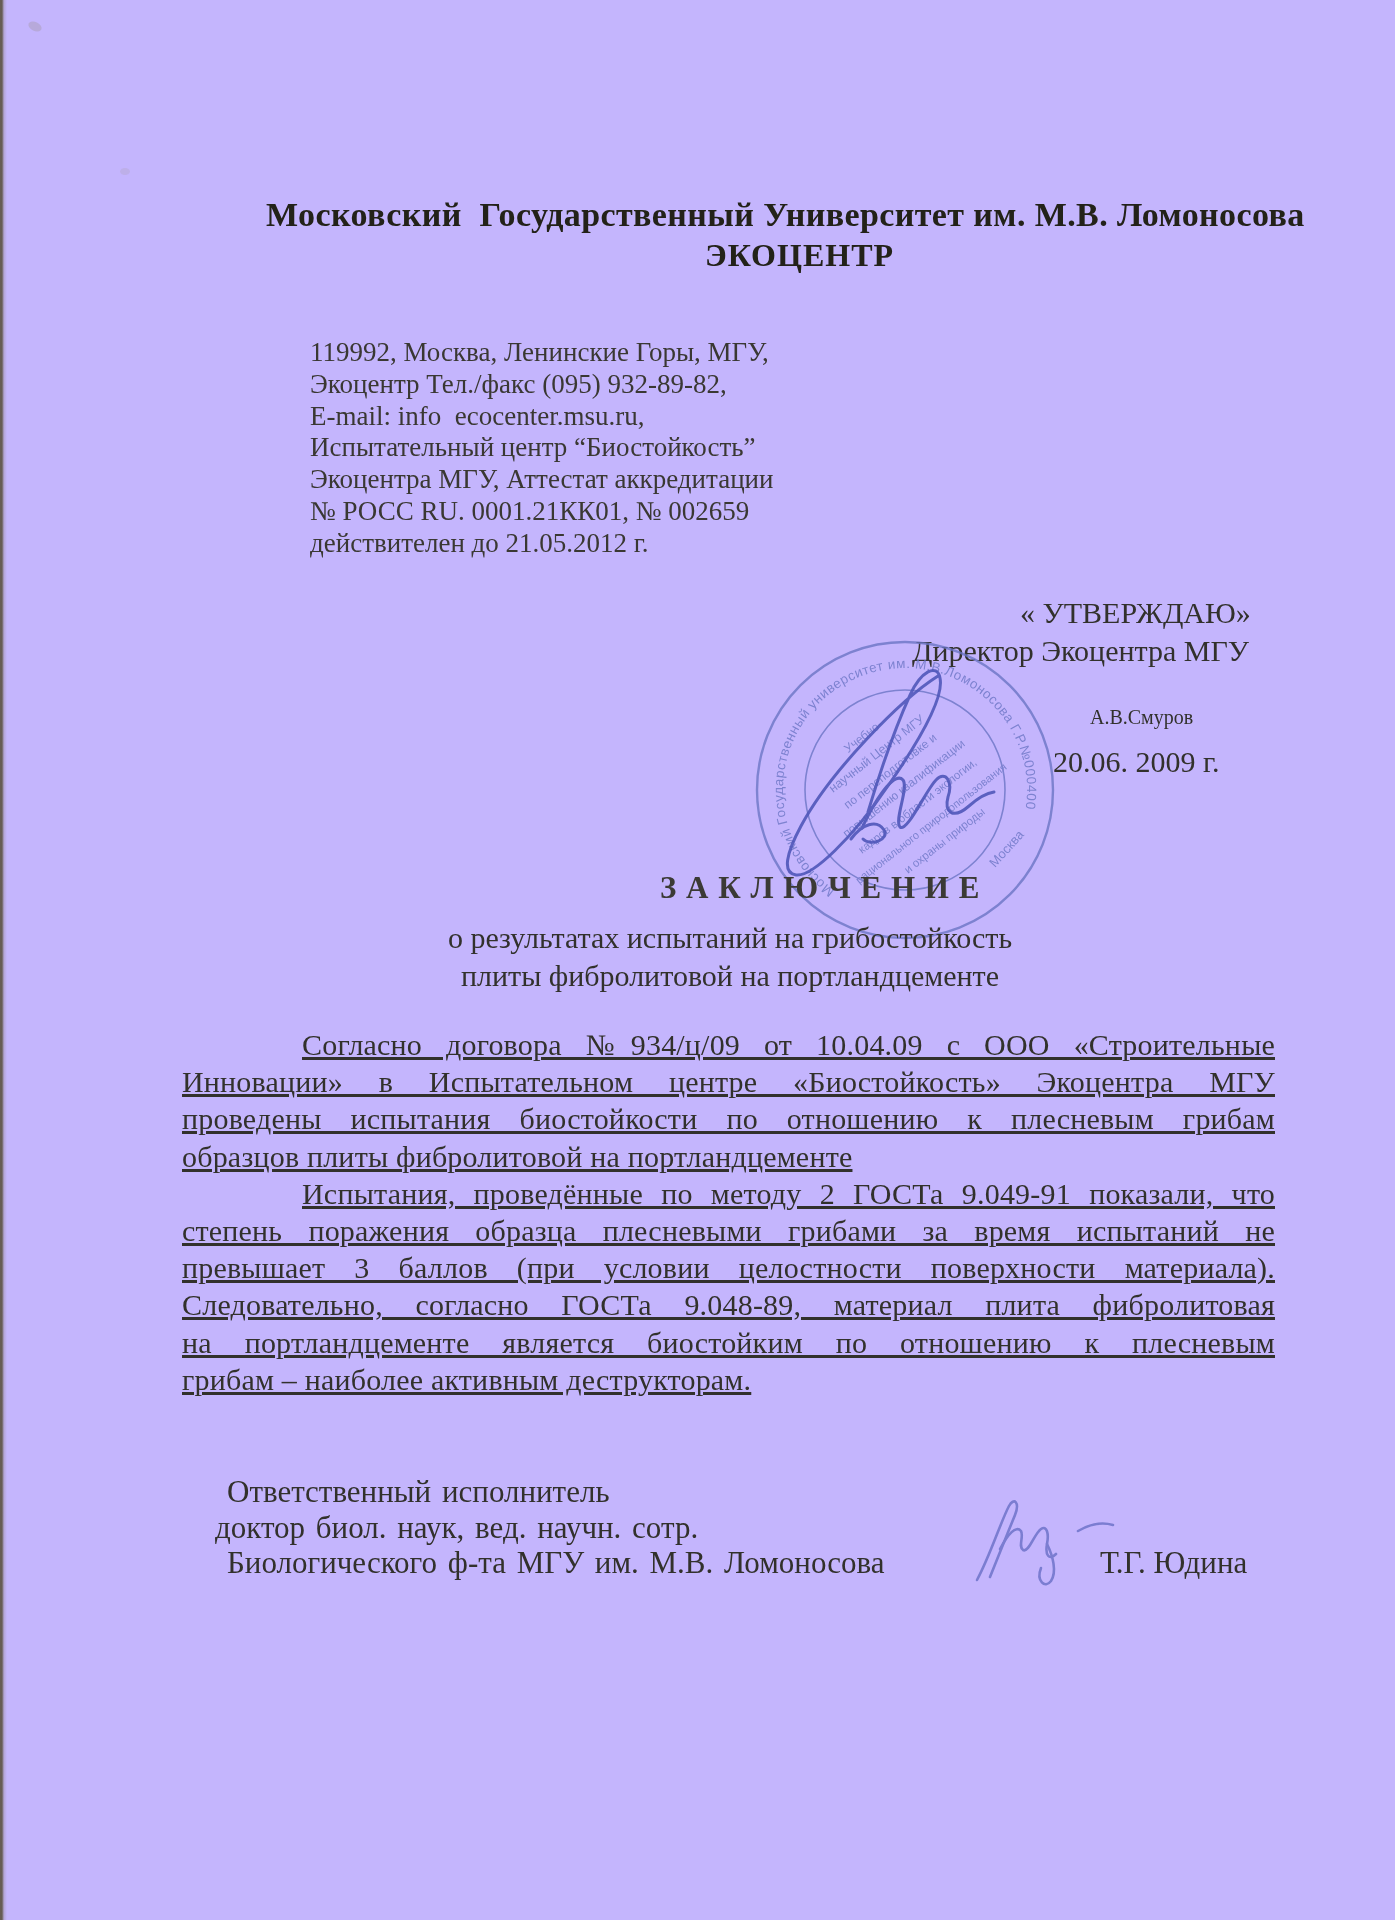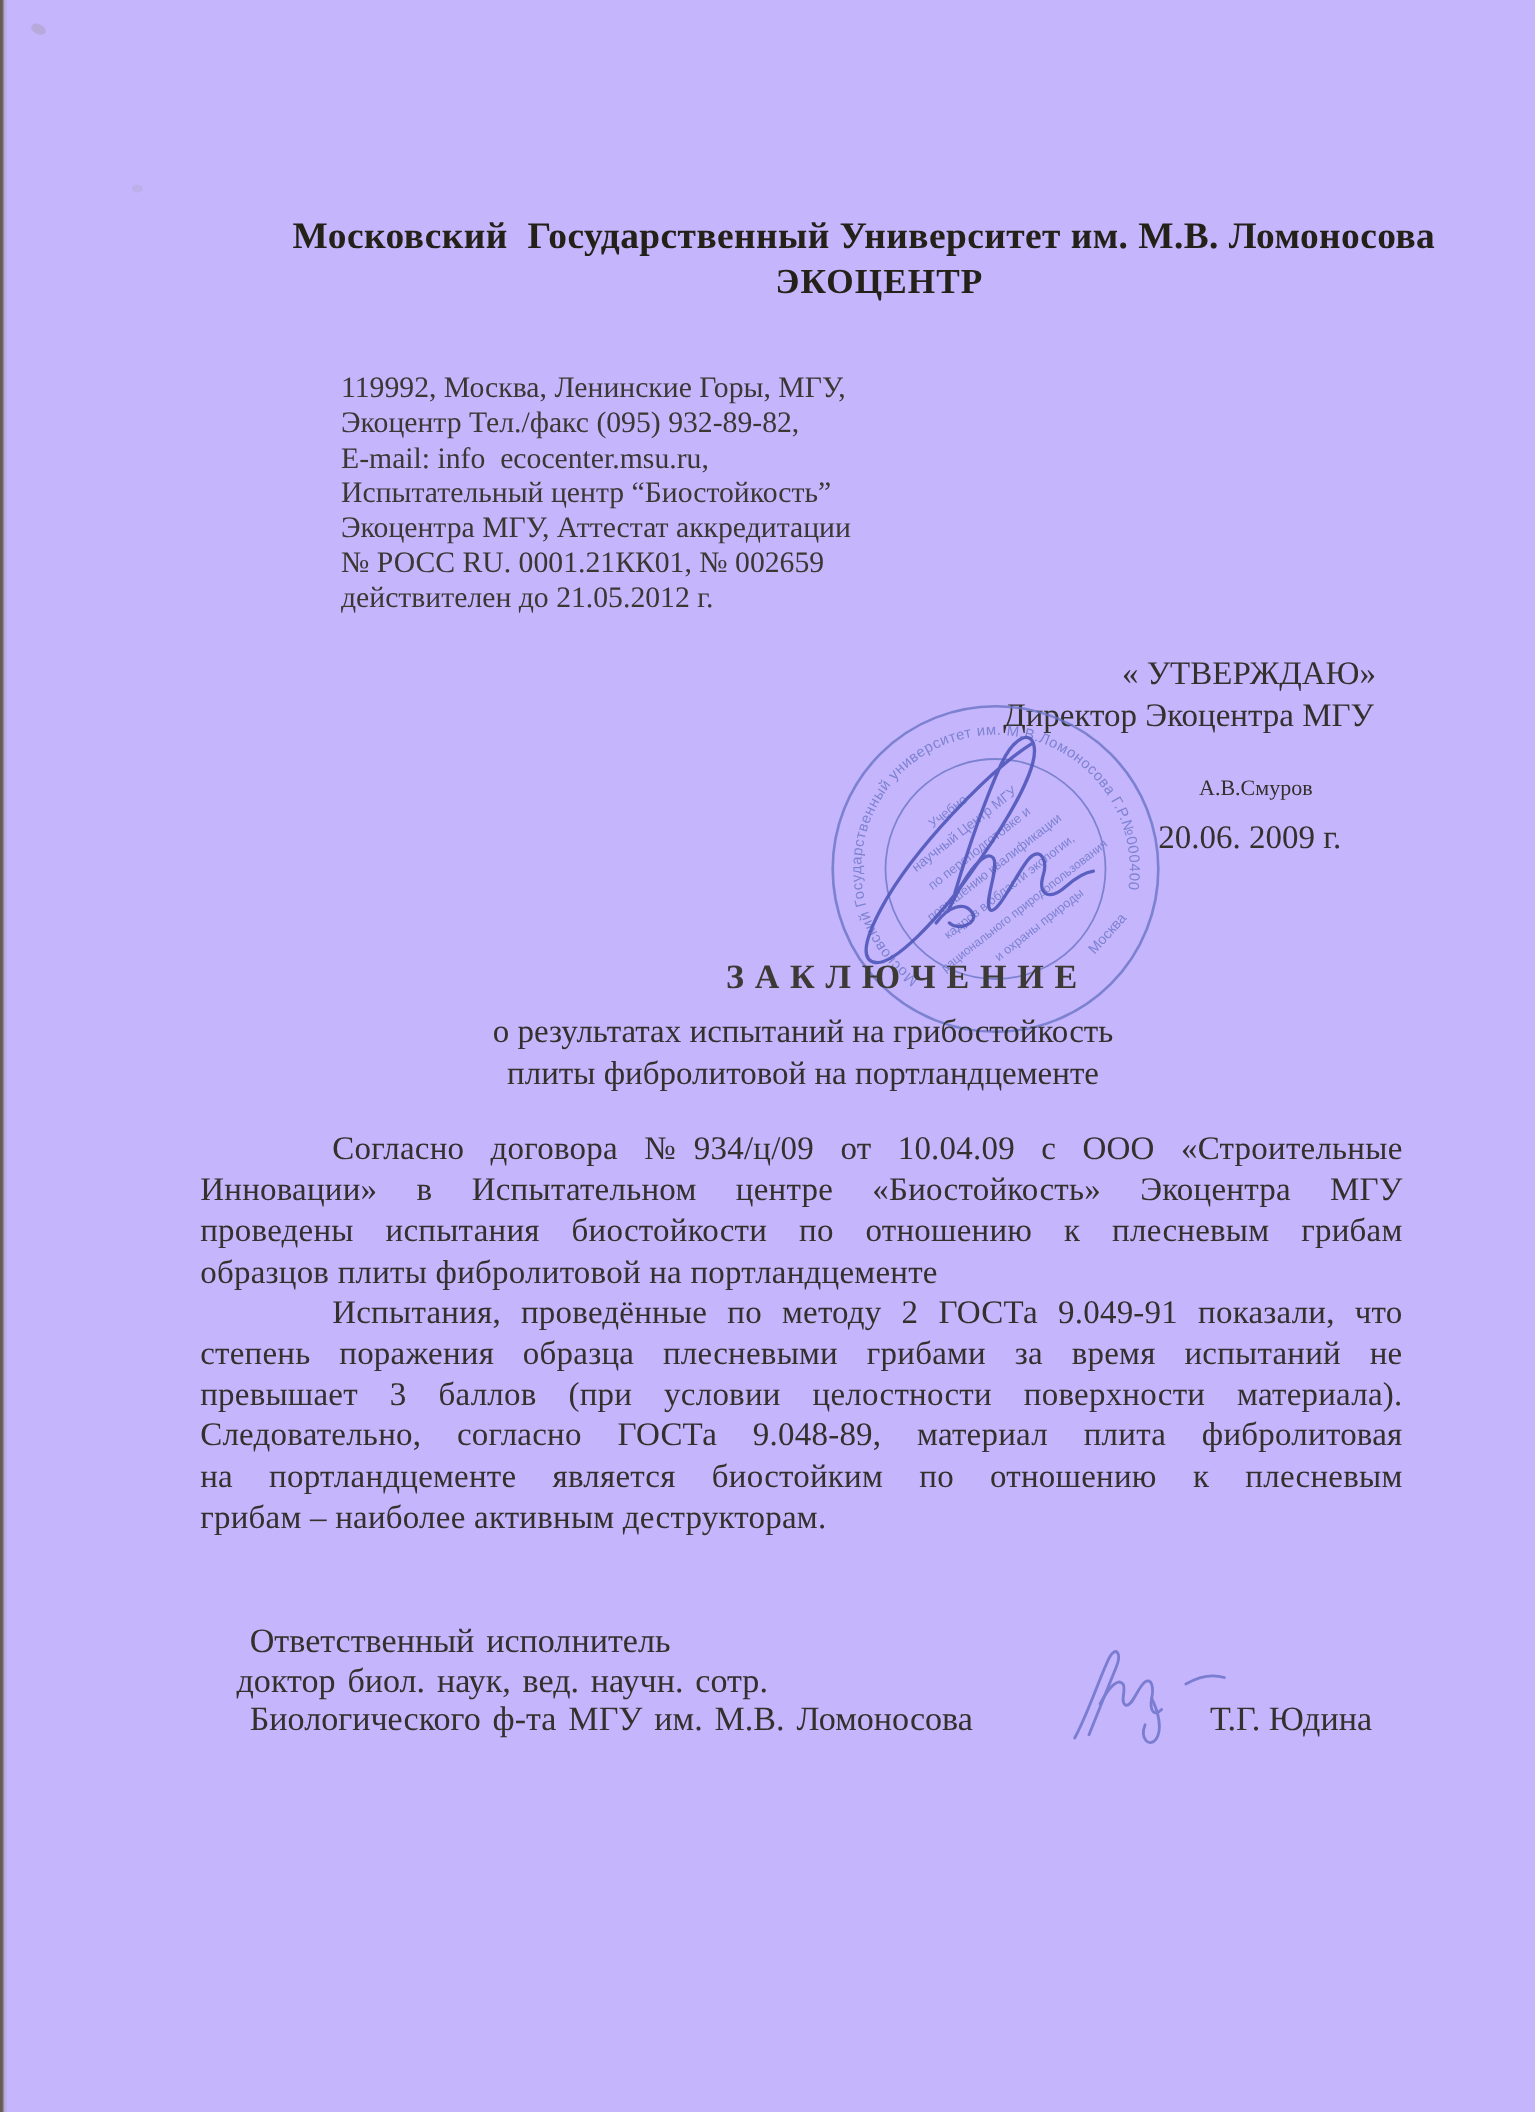--- a/index.html
+++ b/index.html
@@ -34,21 +34,21 @@
   .appr-name  { left:1090px; top:706px; font-size:20px; }
   .appr-date  { left:1053px; top:745px; font-size:30px; }
 
   
   .title-main { left:660px; top:870px; font-size:31px; font-weight:bold; color:#3b3a35; letter-spacing:1px; white-space:pre; }
   .subtitle { left:180px; width:1100px; text-align:center; font-size:30px; }
   .sub1 { top:921px; }
   .sub2 { top:959px; }
 
   
-  .body-block { left:182px; top:1026px; width:1093px; font-size:30px; line-height:37.2px; letter-spacing:0.2px; }
+  .body-block { left:182px; top:1026px; width:1093px; font-size:30px; line-height:37.2px; letter-spacing:0.2px;text-decoration:underline; }
   .bline { text-align:justify; text-align-last:justify; }
   .bline.indent { text-indent:120px; }
   .bline.last { text-align-last:left; }
 
   
   .sig1 { left:227px; top:1474px; font-size:31px; word-spacing:3px; }
   .sig2 { left:215px; top:1510px; font-size:31px; word-spacing:3px; }
   .sig3 { left:227px; top:1545px; font-size:31px; word-spacing:3px; }
   .sig-name { left:1100px; top:1545px; font-size:31px; }
 

